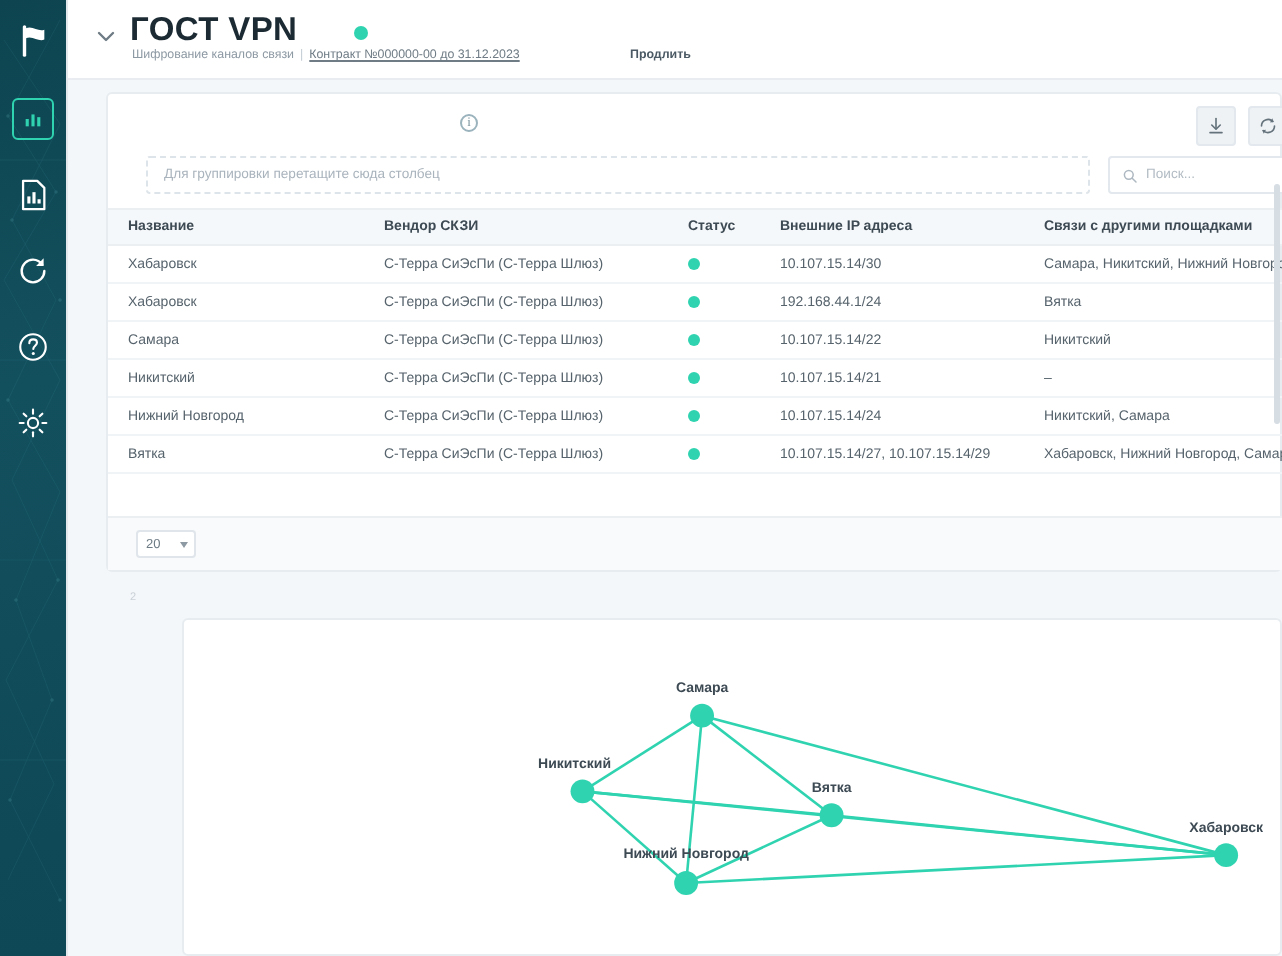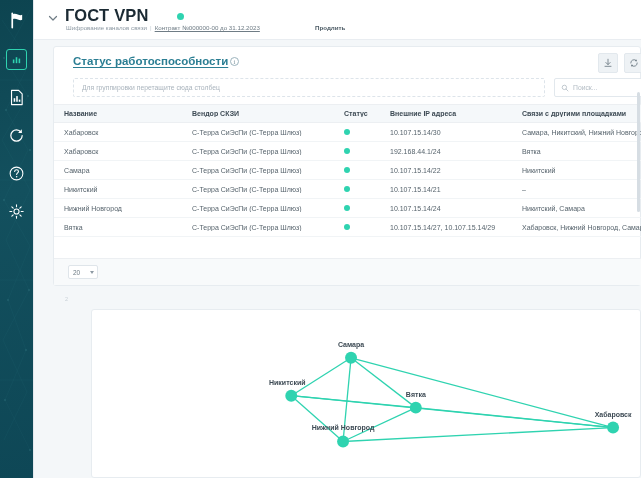--- a/index.html
+++ b/index.html
@@ -313,21 +313,20 @@
         <span>Шифрование каналов связи</span><span class="sep">|</span><span id="hdr-contract">Контракт №000000-00 до 31.12.2023</span>
       </div>
       <div id="hdr-renew">Продлить</div>
       <div id="hdr-rule"></div>
     </div>
 
     <div class="hidden-num">2</div>
 
     <div id="card1">
 
-      <div id="sec-title">Статус работоспособности</div>
       <div id="sec-info">i</div>
 
       <div class="tool-btn" id="tool-download">
         <svg width="10" height="10" viewBox="0 0 16 16">
           <path d="M8 2 V10" stroke="#64727c" stroke-width="1.3" stroke-linecap="round"></path>
           <path d="M4.6 7.2 L8 10.6 L11.4 7.2" fill="none" stroke="#64727c" stroke-width="1.3" stroke-linecap="round" stroke-linejoin="round"></path>
           <path d="M3.2 13.3 H12.8" stroke="#64727c" stroke-width="1.3" stroke-linecap="round"></path>
         </svg>
       </div>
 

